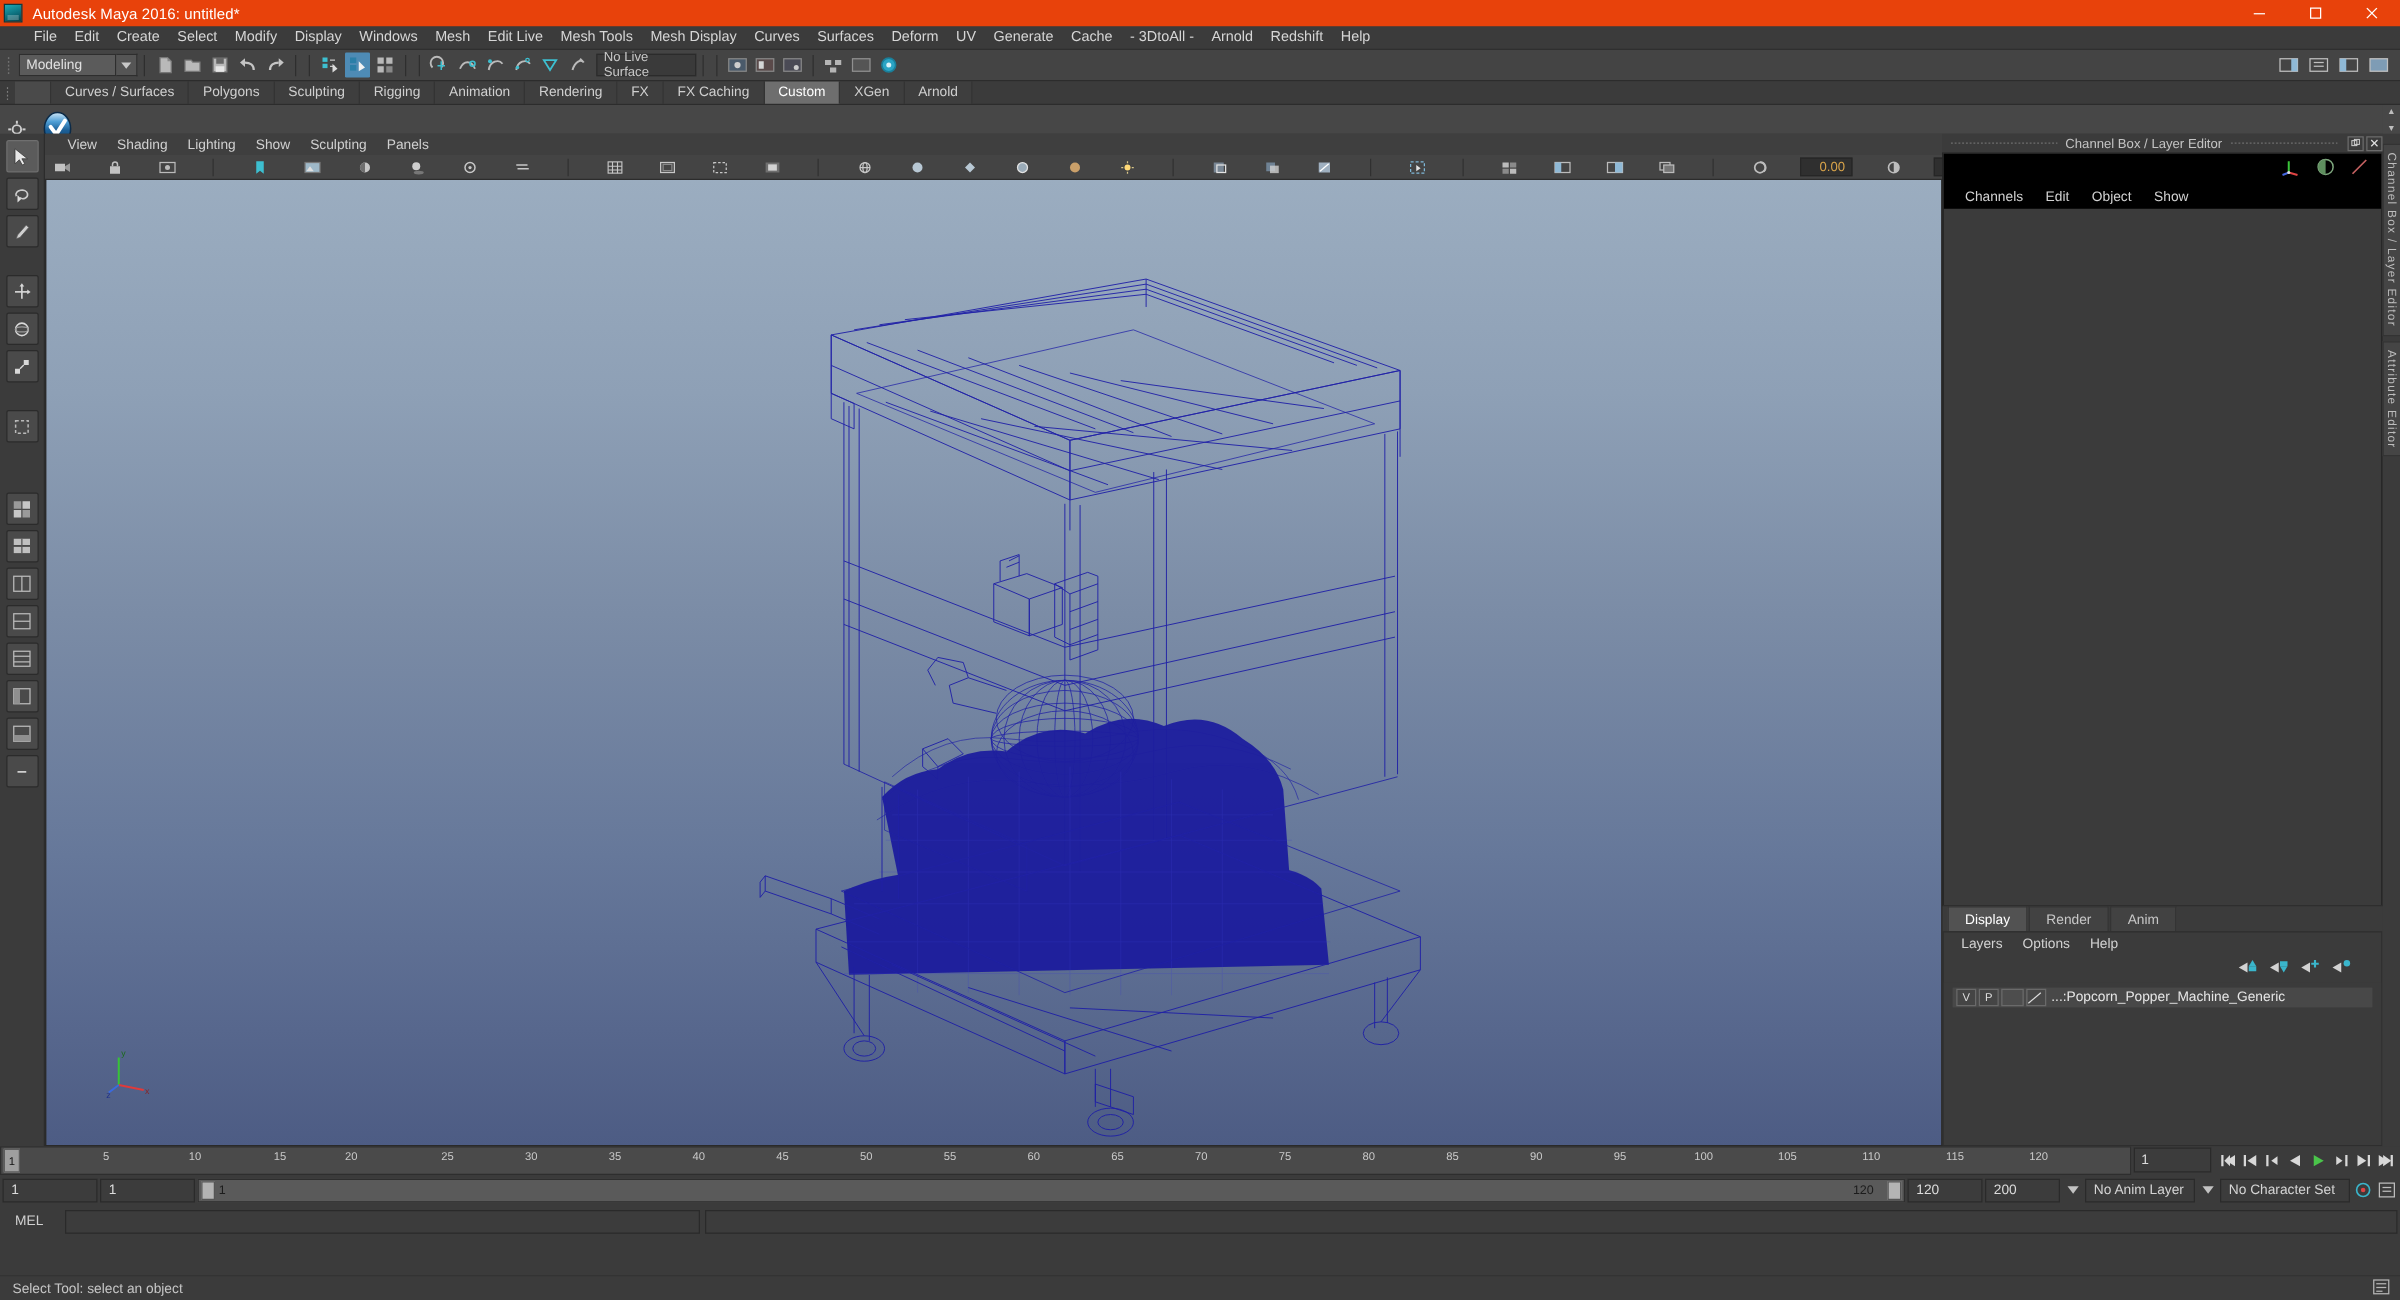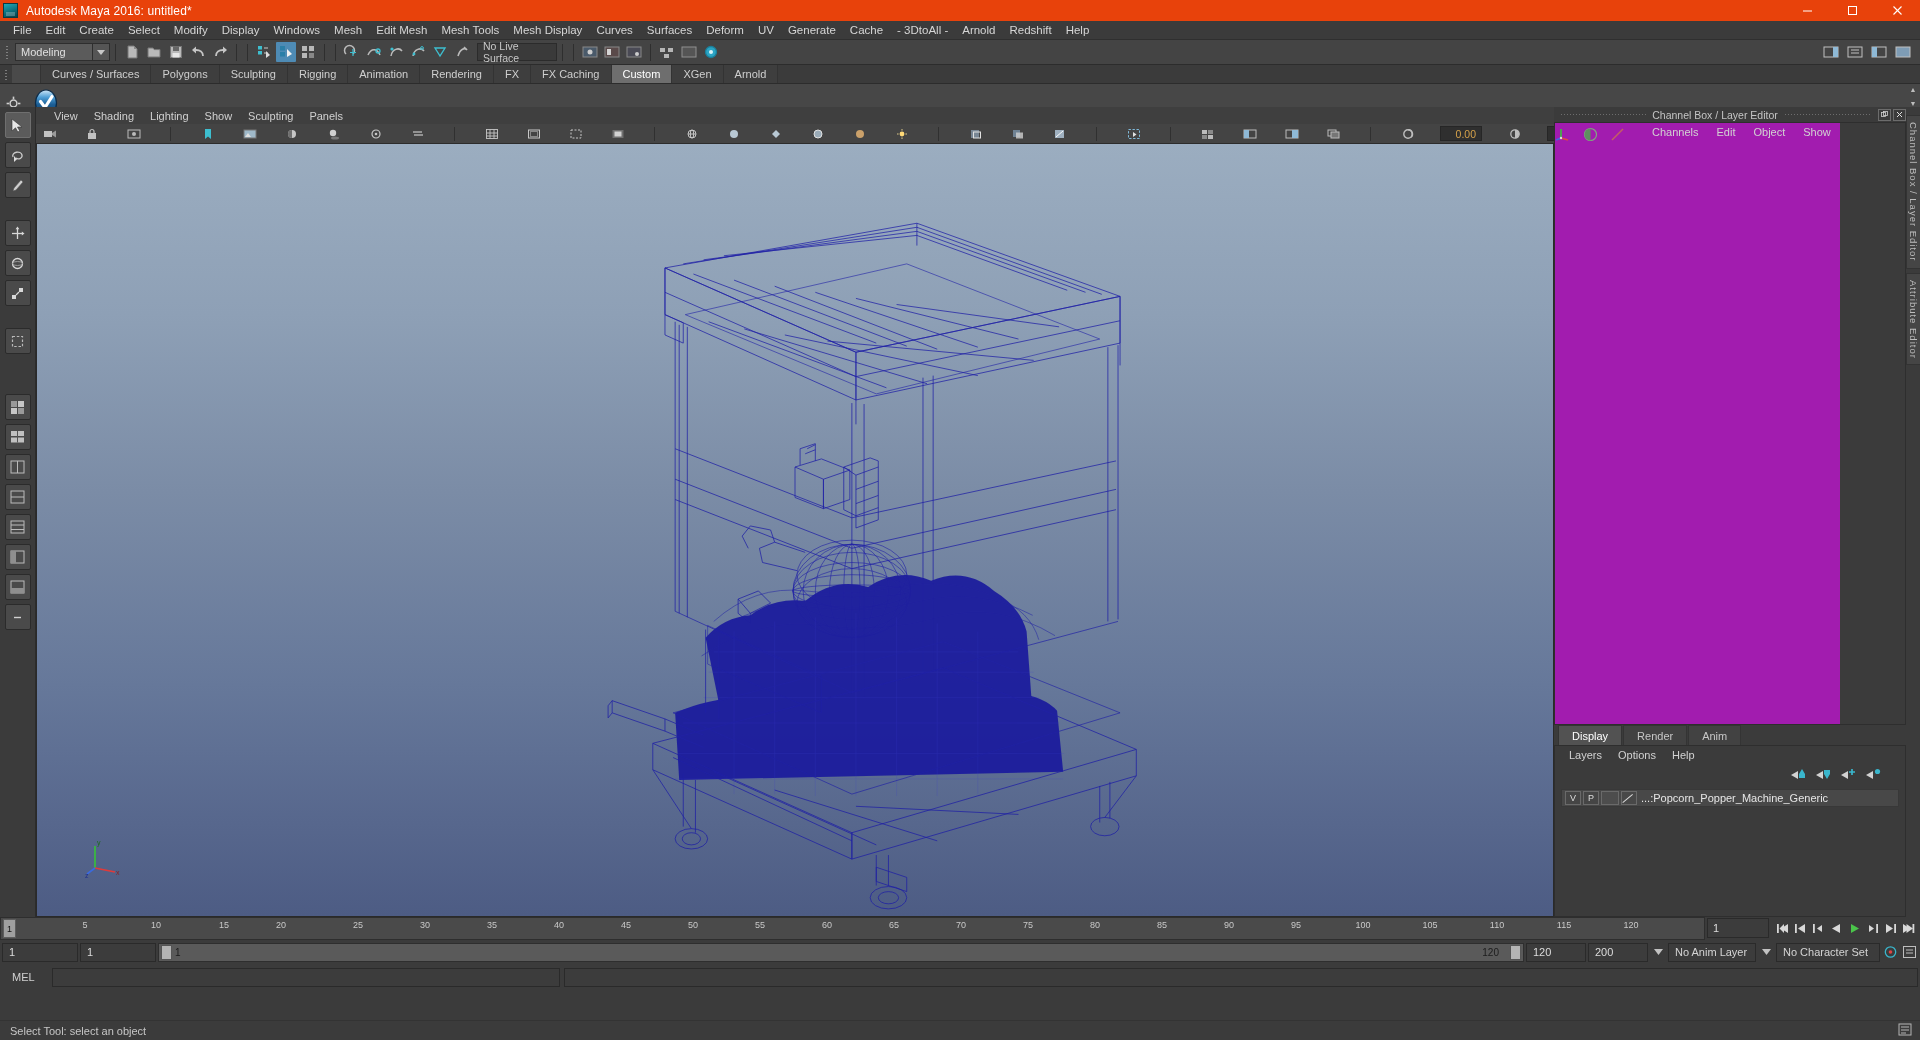--- a/index.html
+++ b/index.html
@@ -30,21 +30,21 @@
   .win-buttons { position: absolute; right: 0; top: 0; height: 21px; display: flex; }
   .win-btn {
     width: 45px; height: 21px; display: flex; align-items: center; justify-content: center;
     color: #fff; font-size: 12px; line-height: 1;
   }
   .win-btn svg { display:block; }
 
   
   .menubar {
     height: 19px; background: #3b3b3b; display: flex; align-items: center;
-    padding-left: 6px; border-bottom: 1px solid #2f2f2f;
+    padding-left: 20px; border-bottom: 1px solid #2f2f2f;
   }
   .menu-item {
     color: #d6d6d6; font-size: 11.5px; padding: 2px 7px; white-space: nowrap; cursor: default;
   }
 
   
   .statusbar {
     height: 25px; background: #444; display: flex; align-items: center;
     padding-left: 4px; border-bottom: 1px solid #2c2c2c; position: relative;
   }
@@ -174,21 +174,21 @@
   .rightpanel { width: 352px; background: #3b3b3b; display: flex; flex-direction: column; }
   .rp-title {
     height: 15px; background: #3b3b3b; display: flex; align-items: center;
     justify-content: center; position: relative; color: #c4c4c4; font-size: 10.5px;
   }
   .dotline { flex: 1; height: 1px; margin: 0 6px;
     background-image: radial-gradient(circle, #6d6d6d 0.5px, transparent 0.8px);
     background-size: 3px 1px; }
   .rp-wbtn { width: 13px; height: 12px; border: 1px solid #6c6c6c; color:#ccc; font-size:8px;
     display:flex;align-items:center;justify-content:center; margin-left:2px;}
-  .cb-body { background: #a21caf; border: 1px solid #2e2e2e; display:flex; flex-direction:row; flex:1; min-height:0; }
+  .cb-body { background: #000000; border: 1px solid #2e2e2e; display:flex; flex-direction:column; flex:1; min-height:0; }
   .cb-iconrow { height: 26px; display: flex; align-items: center; justify-content: flex-end; padding-right: 10px; gap: 12px; }
   .cb-menubar { height: 18px; display: flex; align-items: center; padding-left: 8px; }
   .cb-menu { color: #d2d2d2; font-size: 11px; padding: 0 9px; cursor: default; }
   .cb-blank { flex: 1; background: #3b3b3b; }
 
   .layer-tabs { height: 20px; display: flex; align-items: stretch; padding-left: 4px; background:#3b3b3b;}
   .layer-tab {
     padding: 0 13px; display: flex; align-items: center; font-size: 11px; color: #c7c7c7;
     background: #424242; border: 1px solid #343434; border-bottom: none; margin-right: 1px;
   }
@@ -295,21 +295,21 @@
 
   <div class="menubar">
     <div class="menu-item">File</div>
     <div class="menu-item">Edit</div>
     <div class="menu-item">Create</div>
     <div class="menu-item">Select</div>
     <div class="menu-item">Modify</div>
     <div class="menu-item">Display</div>
     <div class="menu-item">Windows</div>
     <div class="menu-item">Mesh</div>
-    <div class="menu-item">Edit Mesh</div>
+    <div class="menu-item">Edit Live</div>
     <div class="menu-item">Mesh Tools</div>
     <div class="menu-item">Mesh Display</div>
     <div class="menu-item">Curves</div>
     <div class="menu-item">Surfaces</div>
     <div class="menu-item">Deform</div>
     <div class="menu-item">UV</div>
     <div class="menu-item">Generate</div>
     <div class="menu-item">Cache</div>
     <div class="menu-item">- 3DtoAll -</div>
     <div class="menu-item">Arnold</div>

